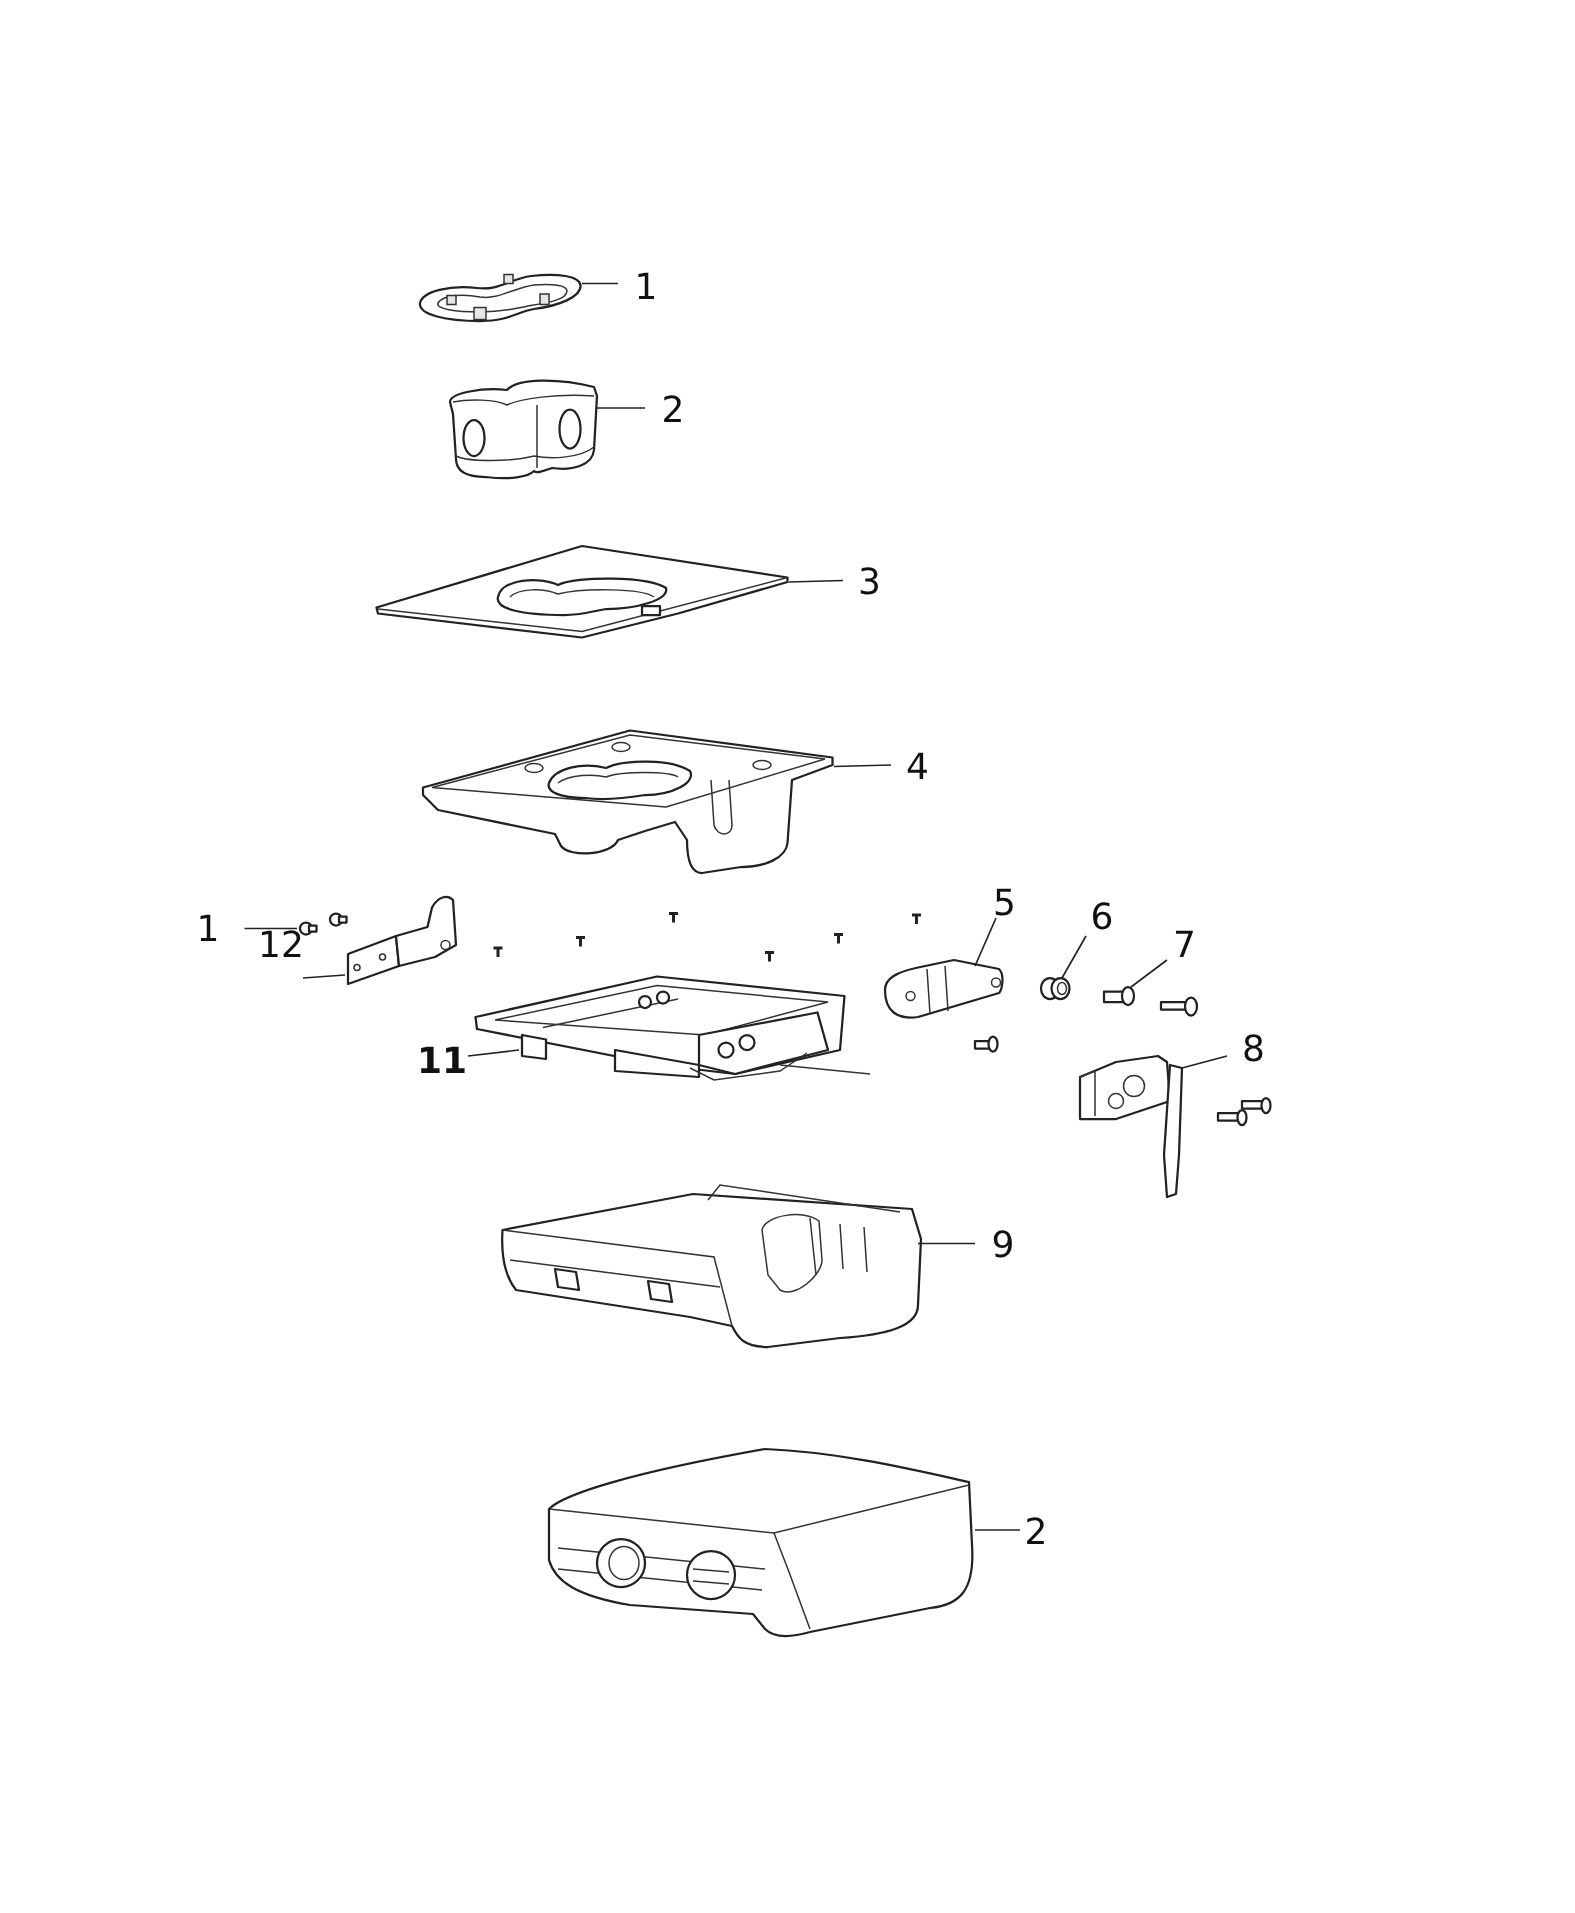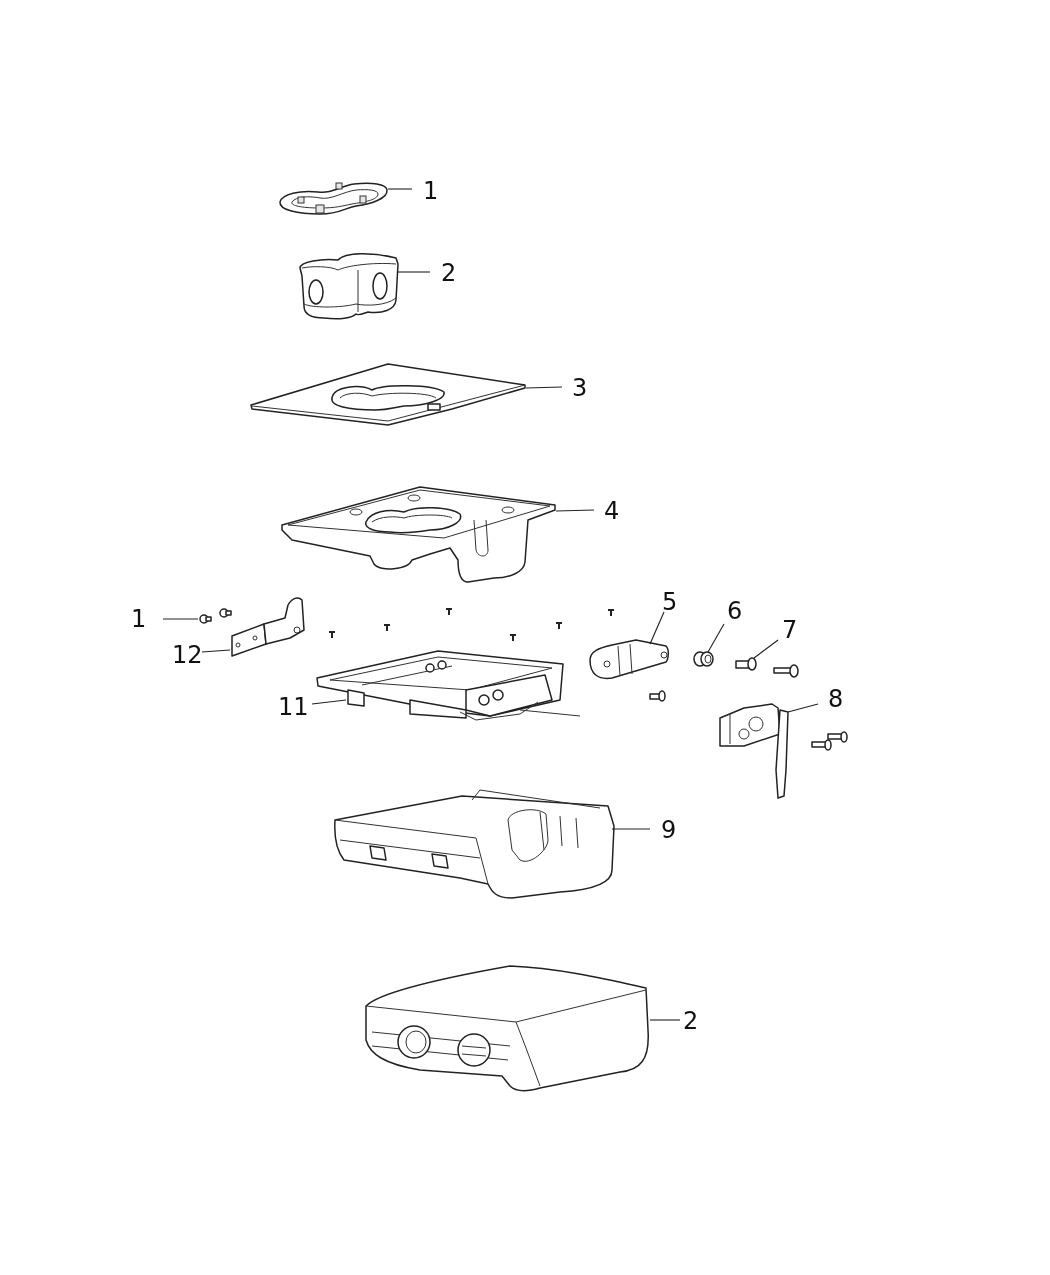--- a/index.html
+++ b/index.html
@@ -174,15 +174,15 @@
 <span class="callout-label" style="left:423px;top:179px;">1</span>
 <span class="callout-label" style="left:441px;top:261px;">2</span>
 <span class="callout-label" style="left:572px;top:376px;">3</span>
 <span class="callout-label" style="left:604px;top:499px;">4</span>
 <span class="callout-label" style="left:662px;top:590px;">5</span>
 <span class="callout-label" style="left:727px;top:599px;">6</span>
 <span class="callout-label" style="left:782px;top:618px;">7</span>
 <span class="callout-label" style="left:828px;top:687px;">8</span>
 <span class="callout-label" style="left:661px;top:818px;">9</span>
 <span class="callout-label" style="left:683px;top:1009px;">2</span>
-<span class="callout-label" style="left:278px;top:695px;">11</span>
-<span class="callout-label" style="left:172px;top:643px;">12</span>
+<span class="callout-label" style="left:278px;top:695px;font-weight:bold;">11</span>
+<span class="callout-label" style="left:172px;top:618px;">12</span>
 <span class="callout-label" style="left:131px;top:607px;">1</span>
 
 </body></html>

